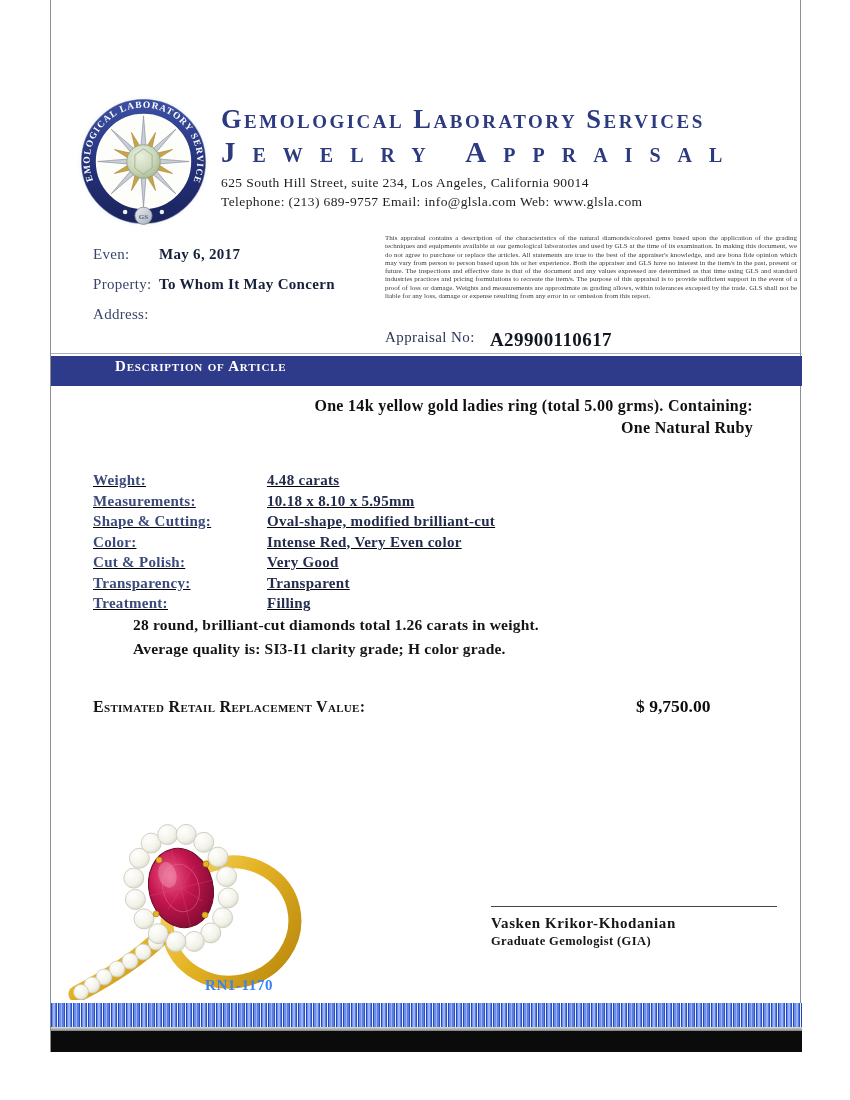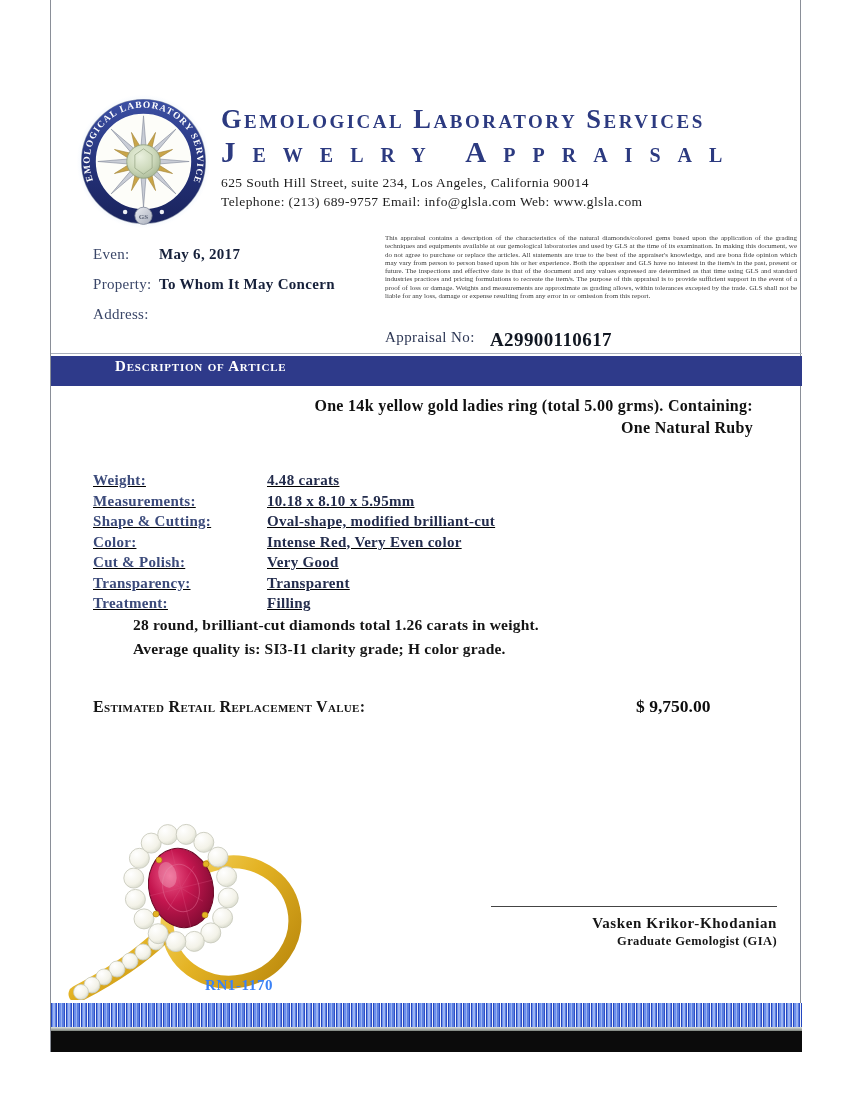--- a/index.html
+++ b/index.html
@@ -66,21 +66,21 @@
   .valuation-label {
     display: inline-block; font-variant: small-caps; font-weight: bold;
     font-size: 16px; color: #161616; letter-spacing: 0.3px;
   }
   .valuation-amount {
     position: absolute; left: 543px; top: -2px; font-size: 17.5px; font-weight: bold; color: #0e0e0e;
   }
   
   .ring-photo { position: absolute; left: 8px; top: 800px; width: 280px; height: 200px; }
   .photo-ref { position: absolute; left: 154px; top: 977px; font-size: 15px; font-weight: bold; color: #3b82f6; letter-spacing: 0.6px; }
-  .sig-block { position: absolute; left: 440px; top: 906px; width: 286px; text-align: right; }
+  .sig-block { position: absolute; left: 440px; top: 906px; width: 286px; }
   .sig-line { border-top: 1.5px solid #444444; width: 286px; }
   .sig-name { margin-top: 8px; font-size: 15px; font-weight: bold; color: #161616; letter-spacing: 0.6px; }
   .sig-title { margin-top: 2px; font-size: 12.5px; font-weight: bold; color: #161616; letter-spacing: 0.4px; }
   
   .stripe-band {
     position: absolute; left: 0; top: 1003px; width: 751px; height: 24px;
     background: repeating-linear-gradient(to right,
       #2447c0 0px, #2447c0 1px,
       #6c8fea 1px, #6c8fea 2.5px,
       #9ab2f2 2.5px, #9ab2f2 4px,

